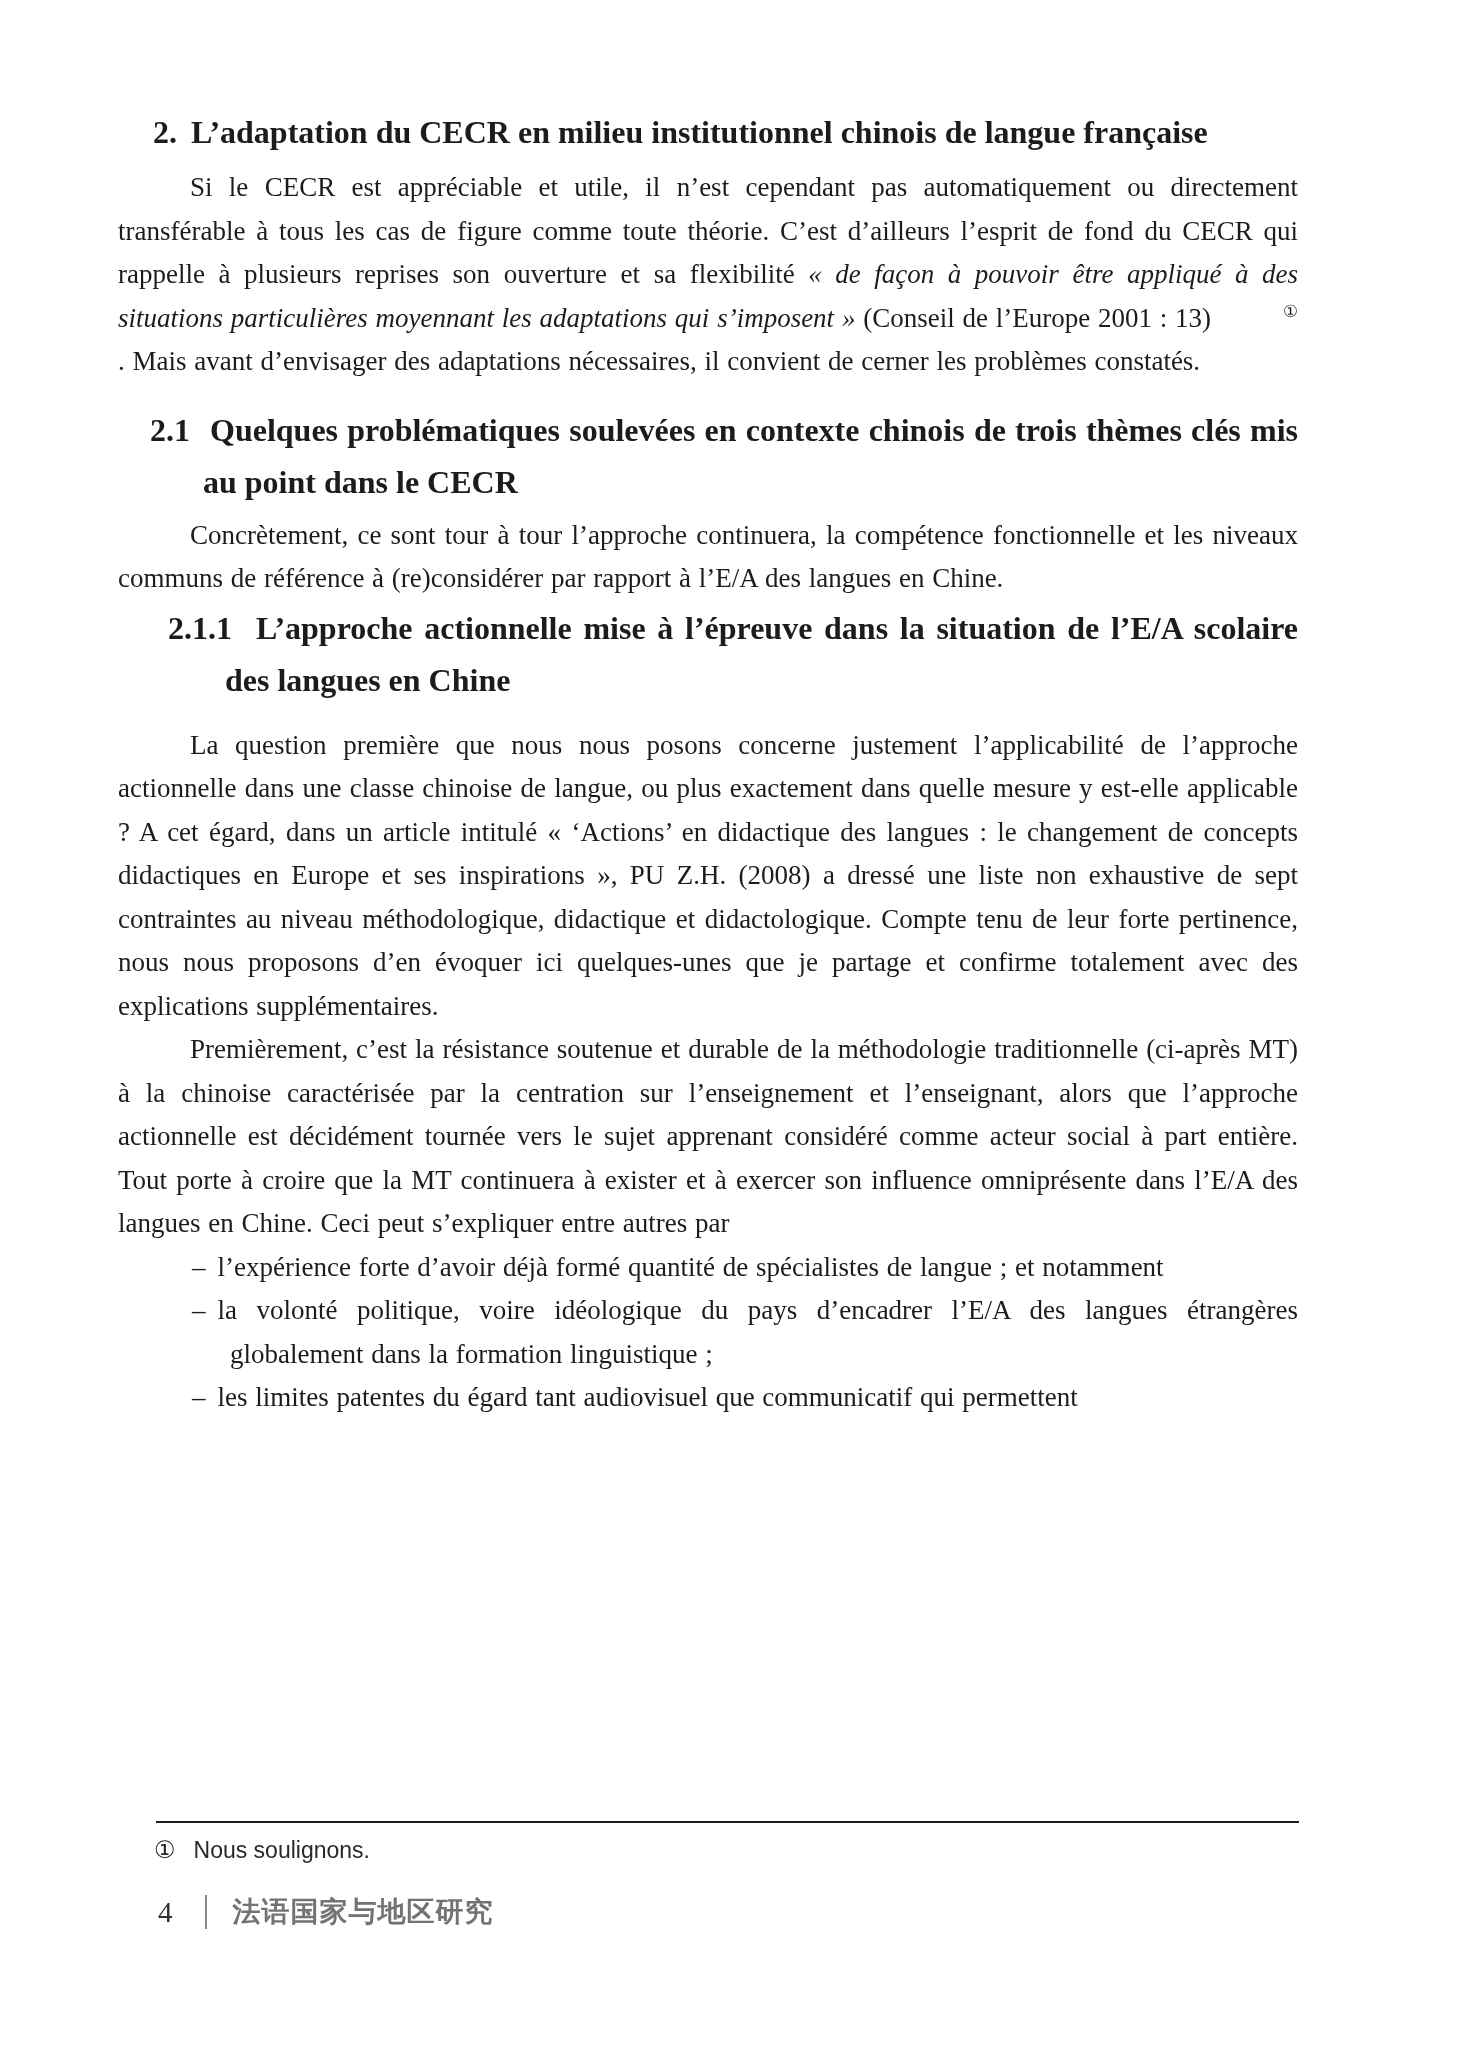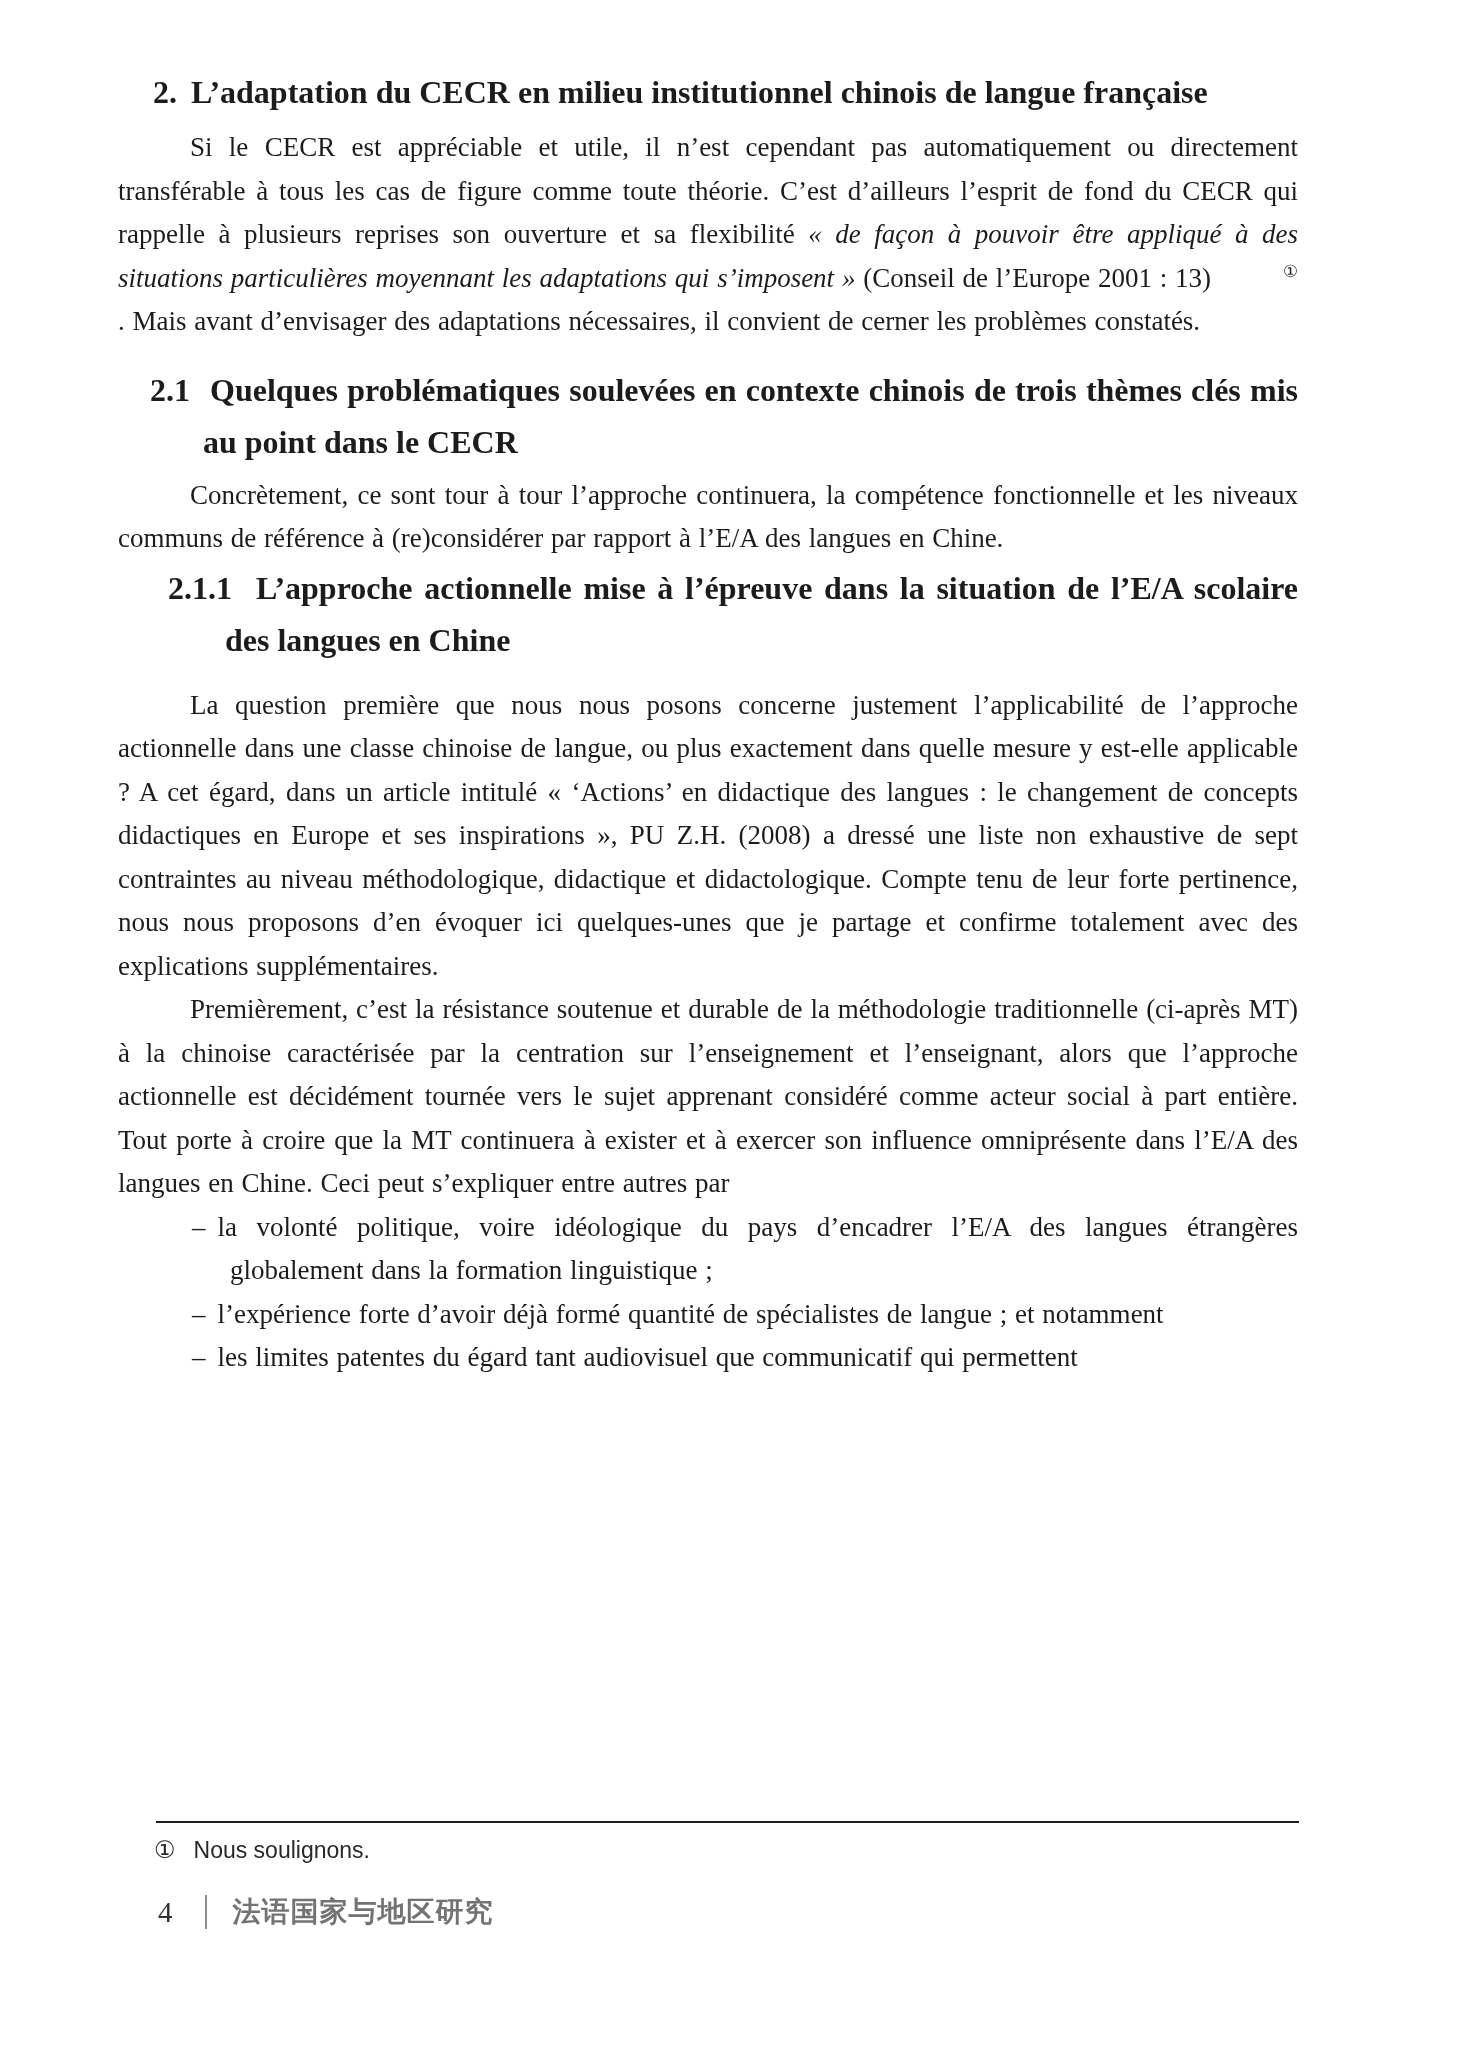--- a/index.html
+++ b/index.html
@@ -5,21 +5,21 @@
   html, body { margin: 0; padding: 0; background: #ffffff; }
   .page {
     position: relative;
     width: 1457px;
     height: 2048px;
     background: #ffffff;
     overflow: hidden;
     font-family: "Liberation Serif", "DejaVu Serif", serif;
     color: #1e1c1a;
     box-sizing: border-box;
-    padding: 66px 159px 0 118px;
+    padding: 106px 159px 0 118px;
   }
   .h2, .h3, .h4 {
     font-weight: bold;
     font-size: 32px;
     line-height: 52px;
     text-align: justify;
     margin: 0;
   }
   .h2 { padding-left: 85px; text-indent: -50px; }
   .h3 { padding-left: 85px; text-indent: -53px; margin-top: 20px; }
@@ -114,22 +114,22 @@
 
   <p class="body indent p2">Concrètement, ce sont tour à tour l’approche continuera, la compétence fonctionnelle et les niveaux communs de référence à (re)considérer par rapport à l’E/A des langues en Chine.</p>
 
   <h3 class="h4"><span class="h-num">2.1.1</span><span>L’approche actionnelle mise à l’épreuve dans la situation de l’E/A scolaire des langues en Chine</span></h3>
 
   <p class="body indent p3">La question première que nous nous posons concerne justement l’applicabilité de l’approche actionnelle dans une classe chinoise de langue, ou plus exactement dans quelle mesure y est-elle applicable ? A cet égard, dans un article intitulé « ‘Actions’ en didactique des langues : le changement de concepts didactiques en Europe et ses inspirations », PU Z.H. (2008) a dressé une liste non exhaustive de sept contraintes au niveau méthodologique, didactique et didactologique. Compte tenu de leur forte pertinence, nous nous proposons d’en évoquer ici quelques-unes que je partage et confirme totalement avec des explications supplémentaires.</p>
 
   <p class="body indent">Premièrement, c’est la résistance soutenue et durable de la méthodologie traditionnelle (ci-après MT) à la chinoise caractérisée par la centration sur l’enseignement et l’enseignant, alors que l’approche actionnelle est décidément tournée vers le sujet apprenant considéré comme acteur social à part entière. Tout porte à croire que la MT continuera à exister et à exercer son influence omniprésente dans l’E/A des langues en Chine. Ceci peut s’expliquer entre autres par</p>
 
   <div class="dash-list">
+    <div class="li"><span class="marker">–</span><span>l’expérience forte d’avoir déjà formé quantité de spécialistes de langue ; et notamment</span></div>
     <div class="li"><span class="marker">–</span><span>la volonté politique, voire idéologique du pays d’encadrer l’E/A des langues étrangères globalement dans la formation linguistique ;</span></div>
-    <div class="li"><span class="marker">–</span><span>l’expérience forte d’avoir déjà formé quantité de spécialistes de langue ; et notamment</span></div>
     <div class="li"><span class="marker">–</span><span>les limites patentes du égard tant audiovisuel que communicatif qui permettent</span></div>
   </div>
 
 
   <div class="footnote-rule"></div>
 
   <div class="footnote-line">
     <span class="fn-marker">①</span>
     <span>Nous soulignons.</span>
   </div>

